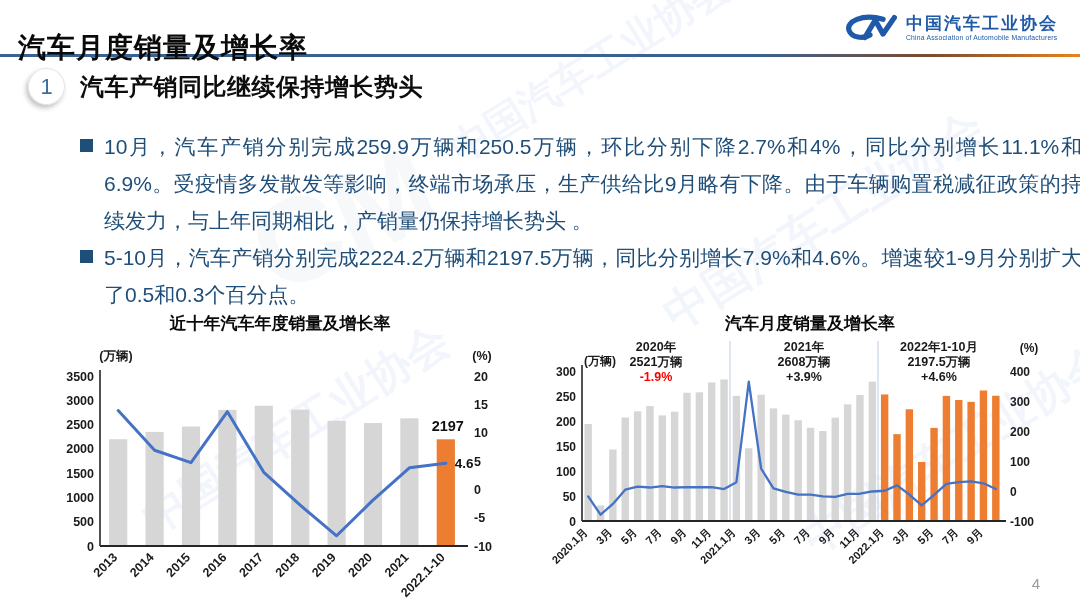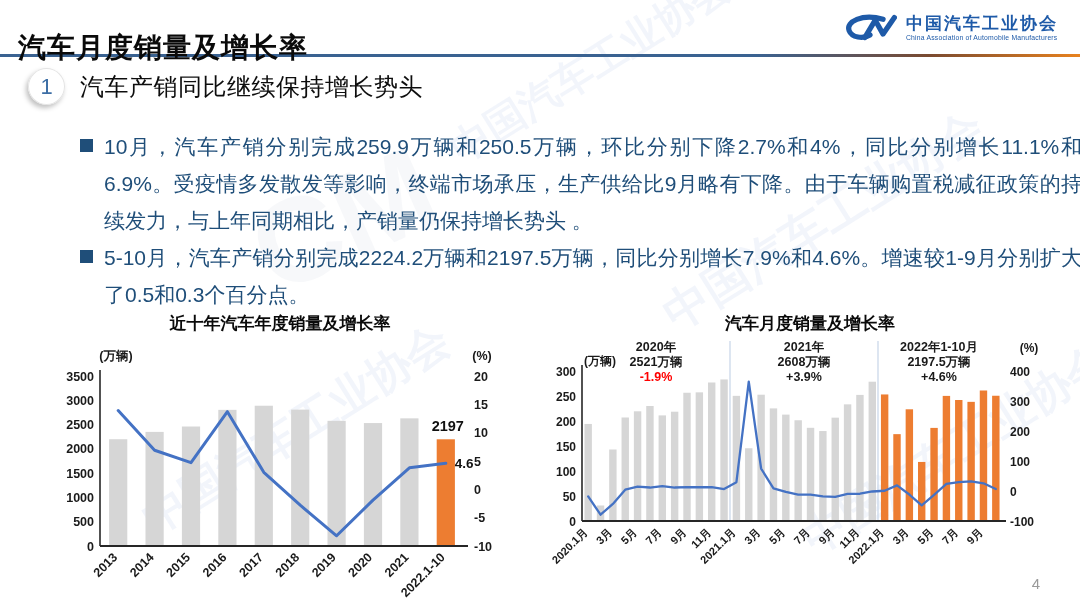--- a/index.html
+++ b/index.html
@@ -21,21 +21,21 @@
   .logo-text .cn{font-size:17px;font-weight:bold;color:#1E5AA8;letter-spacing:2px;line-height:19px;}
   .logo-text .en{font-size:6.8px;color:#1E5AA8;letter-spacing:0.2px;line-height:9px;}
   .title-divider{position:absolute;left:0;top:54px;width:1080px;height:3px;z-index:1;
     background:linear-gradient(90deg,#3A6291 0%,#3A6291 70%,#7a4a30 86%,#E8821E 100%);}
   
   .section-header{position:absolute;left:28px;top:68px;display:flex;align-items:center;gap:15px;z-index:2;}
   .num-circle{width:37px;height:37px;border-radius:50%;background:#ffffff;
     box-shadow:-2px 3px 5px rgba(0,0,0,0.25), inset 0 0 0 1px #e4e4e4;
     display:flex;align-items:center;justify-content:center;
     font-size:22px;color:#3C6EA5;font-weight:normal;}
-  .section-title{margin:0;font-size:24px;font-weight:normal;color:#0d0d0d;letter-spacing:0.5px;}
+  .section-title{margin:0;font-size:24px;font-weight:bold;color:#0d0d0d;letter-spacing:0.5px;}
   
   .bullets{position:absolute;left:64px;top:112px;width:1002px;margin:16px;padding:0;list-style:none;z-index:2;}
   .bullets li{position:relative;padding-left:24px;font-size:21px;line-height:37px;color:#1F4E79;text-align:justify;}
   .bullets .sq{position:absolute;left:0;top:11px;width:13px;height:13px;background:#1F4E79;}
   
   .chart{position:absolute;z-index:2;}
   #chart-annual{left:36px;top:303px;}
   #chart-monthly{left:540px;top:303px;}
   svg text{font-family:"Liberation Sans",sans-serif;}
   .page-number{position:absolute;right:40px;bottom:12px;font-size:15px;color:#9a9a9a;z-index:2;}

